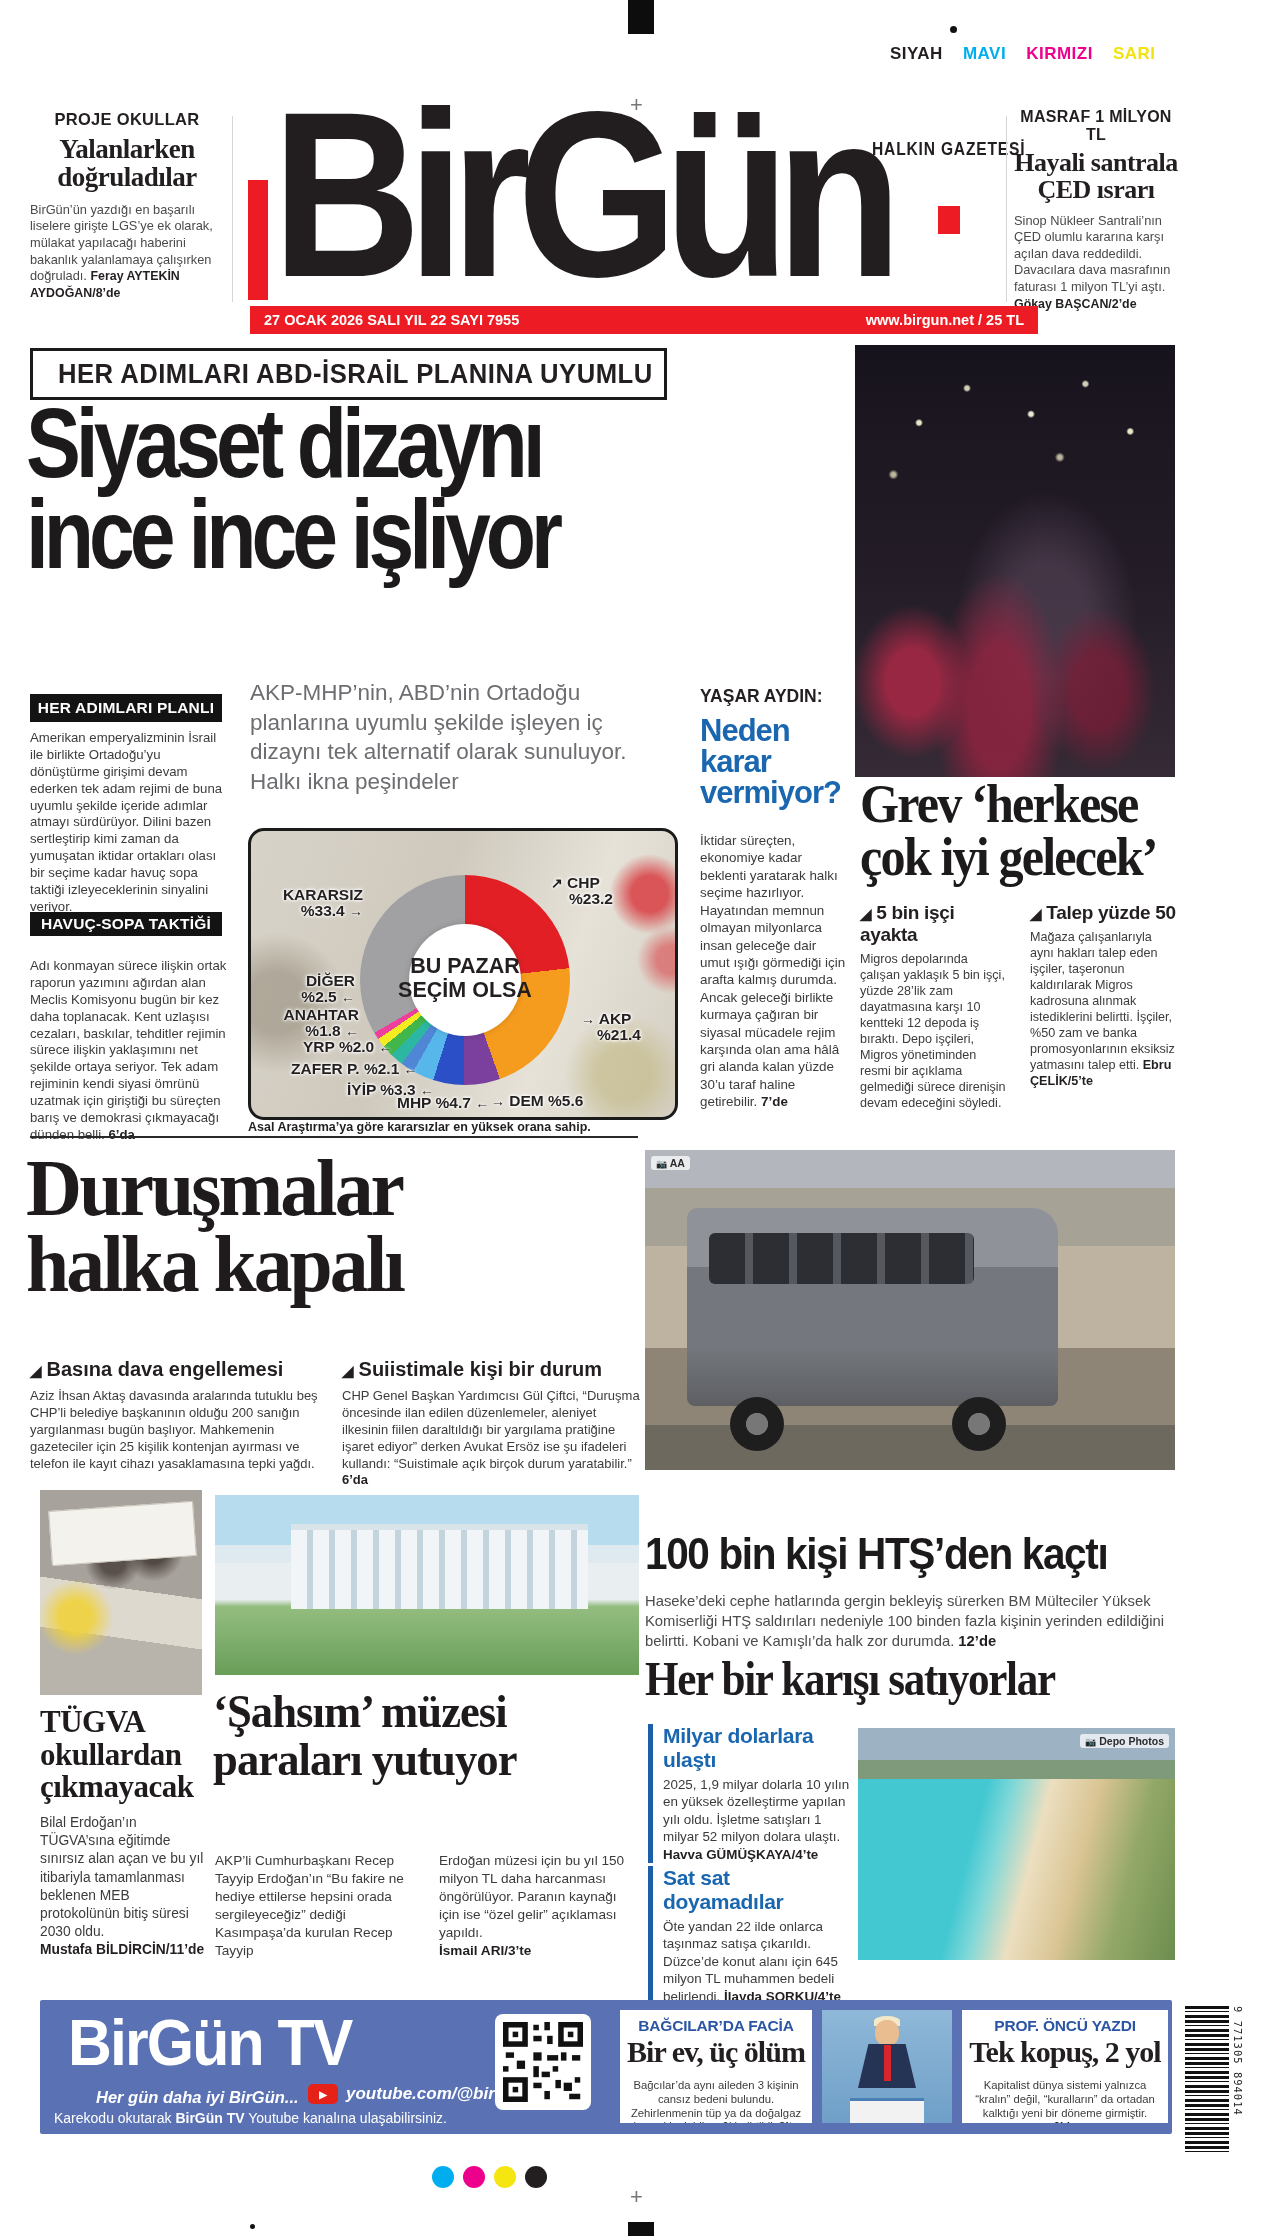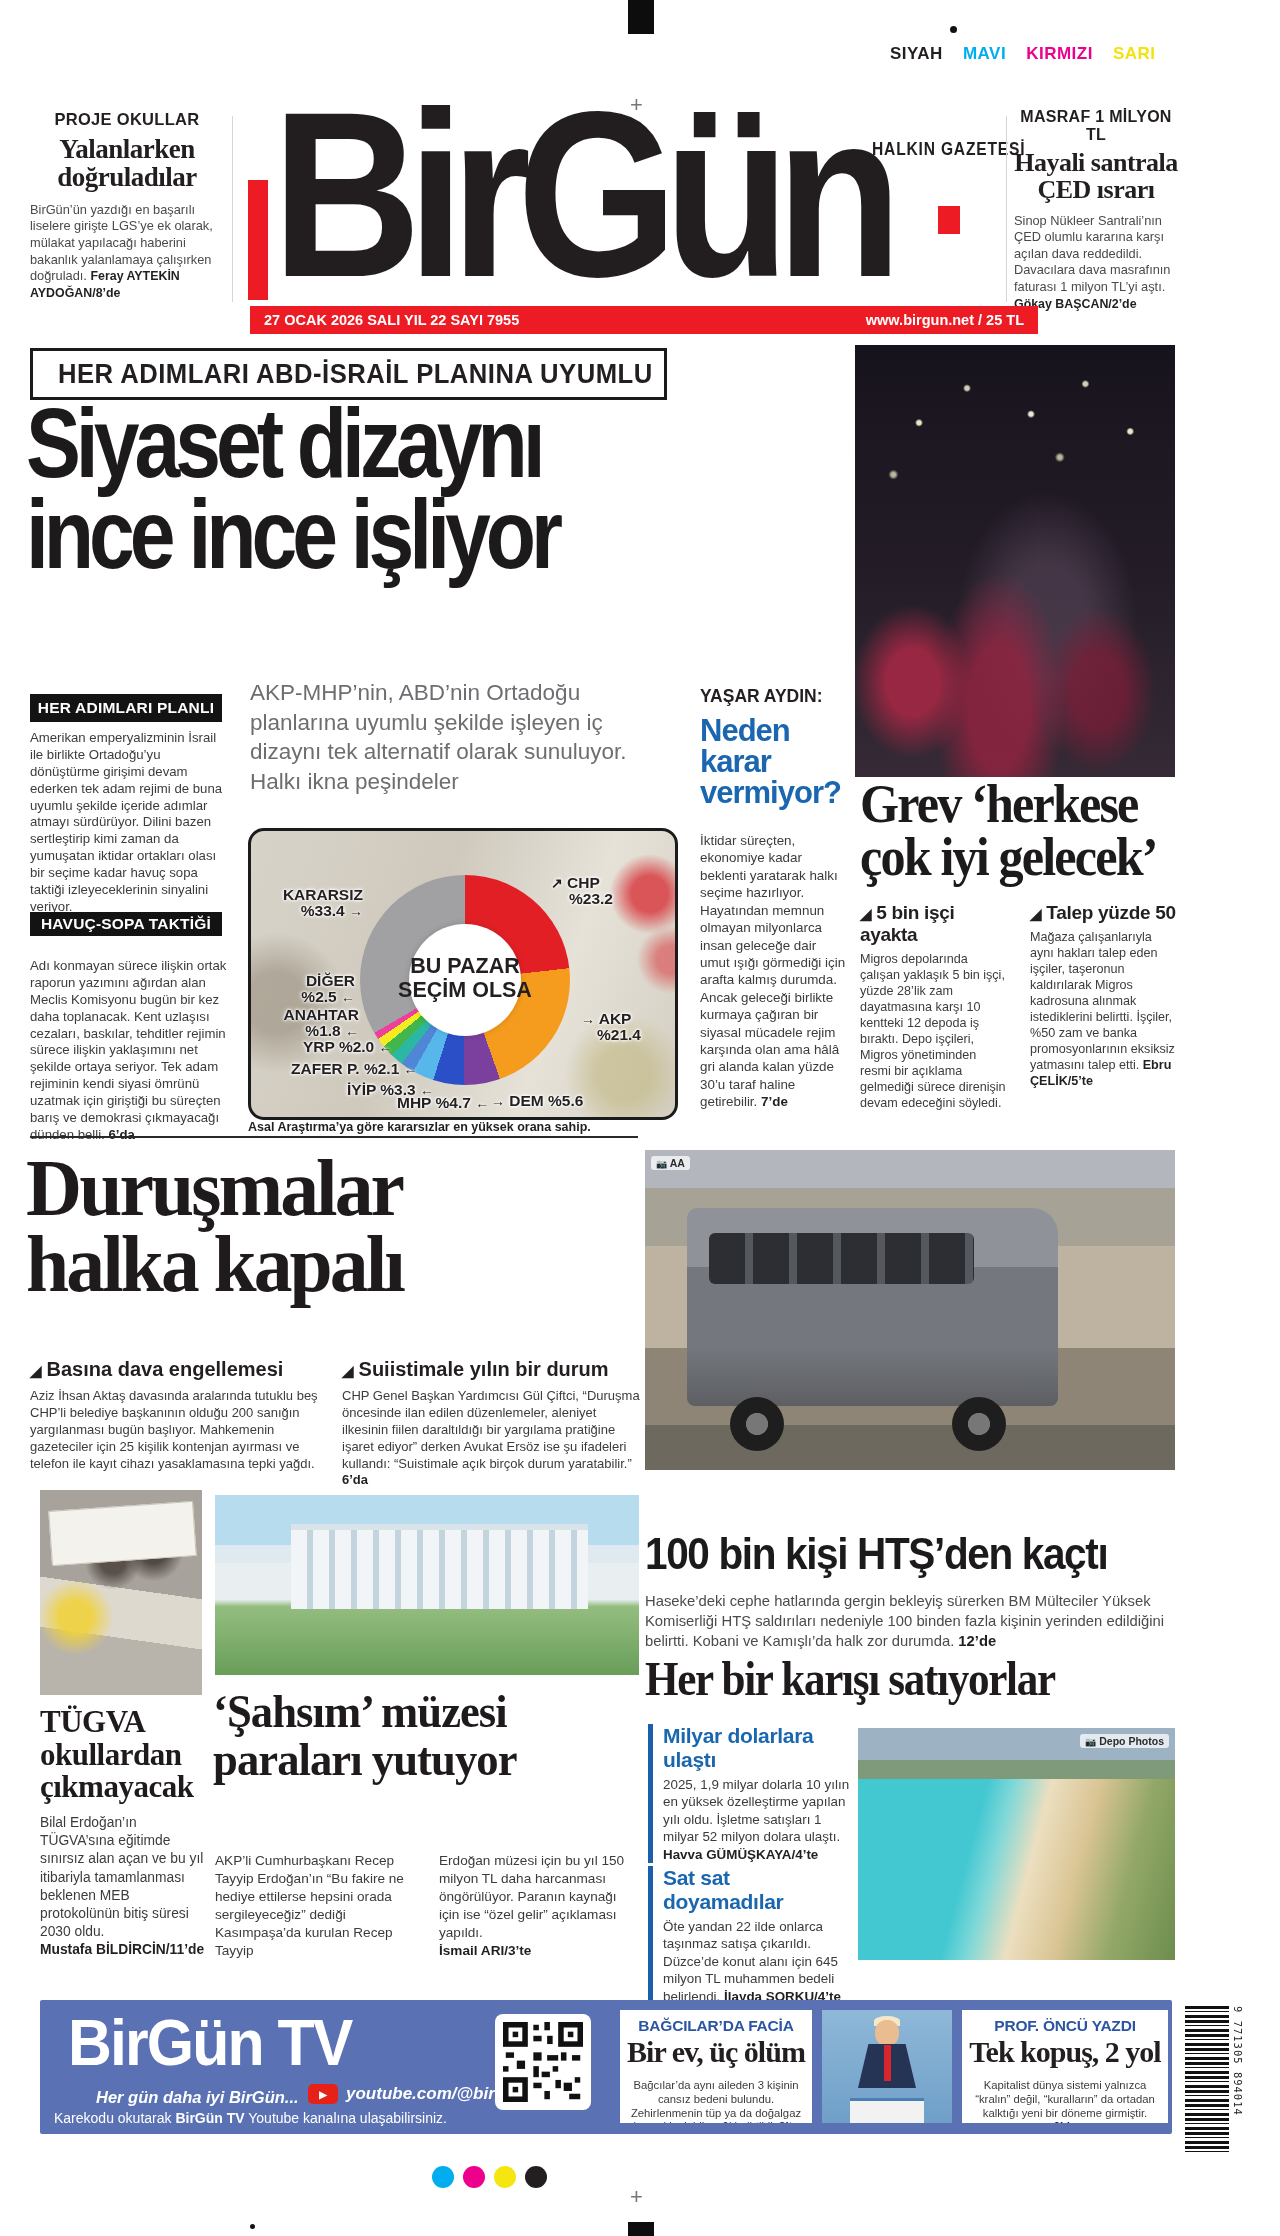--- a/index.html
+++ b/index.html
@@ -310,21 +310,21 @@
   <div class="abs credit" style="left:651px;top:1156px;">
     <span style="font-size:9px;">📷</span>
     <span>AA</span>
   </div>
   <div class="abs" style="left:30px;top:1358px;display:flex;gap:16px;">
     <div style="width:296px;">
       <div class="sub20"><span class="tri">◢</span><span>Basına dava engellemesi</span></div>
       <div class="subbody13" style="margin-top:7px;">Aziz İhsan Aktaş davasında aralarında tutuklu beş CHP’li belediye başkanının olduğu 200 sanığın yargılanması bugün başlıyor. Mahkemenin gazeteciler için 25 kişilik kontenjan ayırması ve telefon ile kayıt cihazı yasaklamasına tepki yağdı.</div>
     </div>
     <div style="width:300px;">
-      <div class="sub20"><span class="tri">◢</span><span>Suiistimale yılın bir durum</span></div>
+      <div class="sub20"><span class="tri">◢</span><span>Suiistimale kişi bir durum</span></div>
       <div class="subbody13" style="margin-top:7px;">
         <span>CHP Genel Başkan Yardımcısı Gül Çiftci, “Duruşma öncesinde ilan edilen düzenlemeler, aleniyet ilkesinin fiilen daraltıldığı bir yargılama pratiğine işaret ediyor” derken Avukat Ersöz ise şu ifadeleri kullandı: “Suistimale açık birçok durum yaratabilir.” </span><span class="ref">6’da</span>
       </div>
     </div>
   </div>
 
   <div class="abs htshl" style="left:645px;top:1528px;">100 bin kişi HTŞ’den kaçtı</div>
   <div class="abs htsbody" style="left:645px;top:1592px;width:532px;">
     <span>Haseke’deki cephe hatlarında gergin bekleyiş sürerken BM Mülteciler Yüksek Komiserliği HTŞ saldırıları nedeniyle 100 binden fazla kişinin yerinden edildiğini belirtti. Kobani ve Kamışlı’da halk zor durumda. </span><span class="ref">12’de</span>
   </div>

